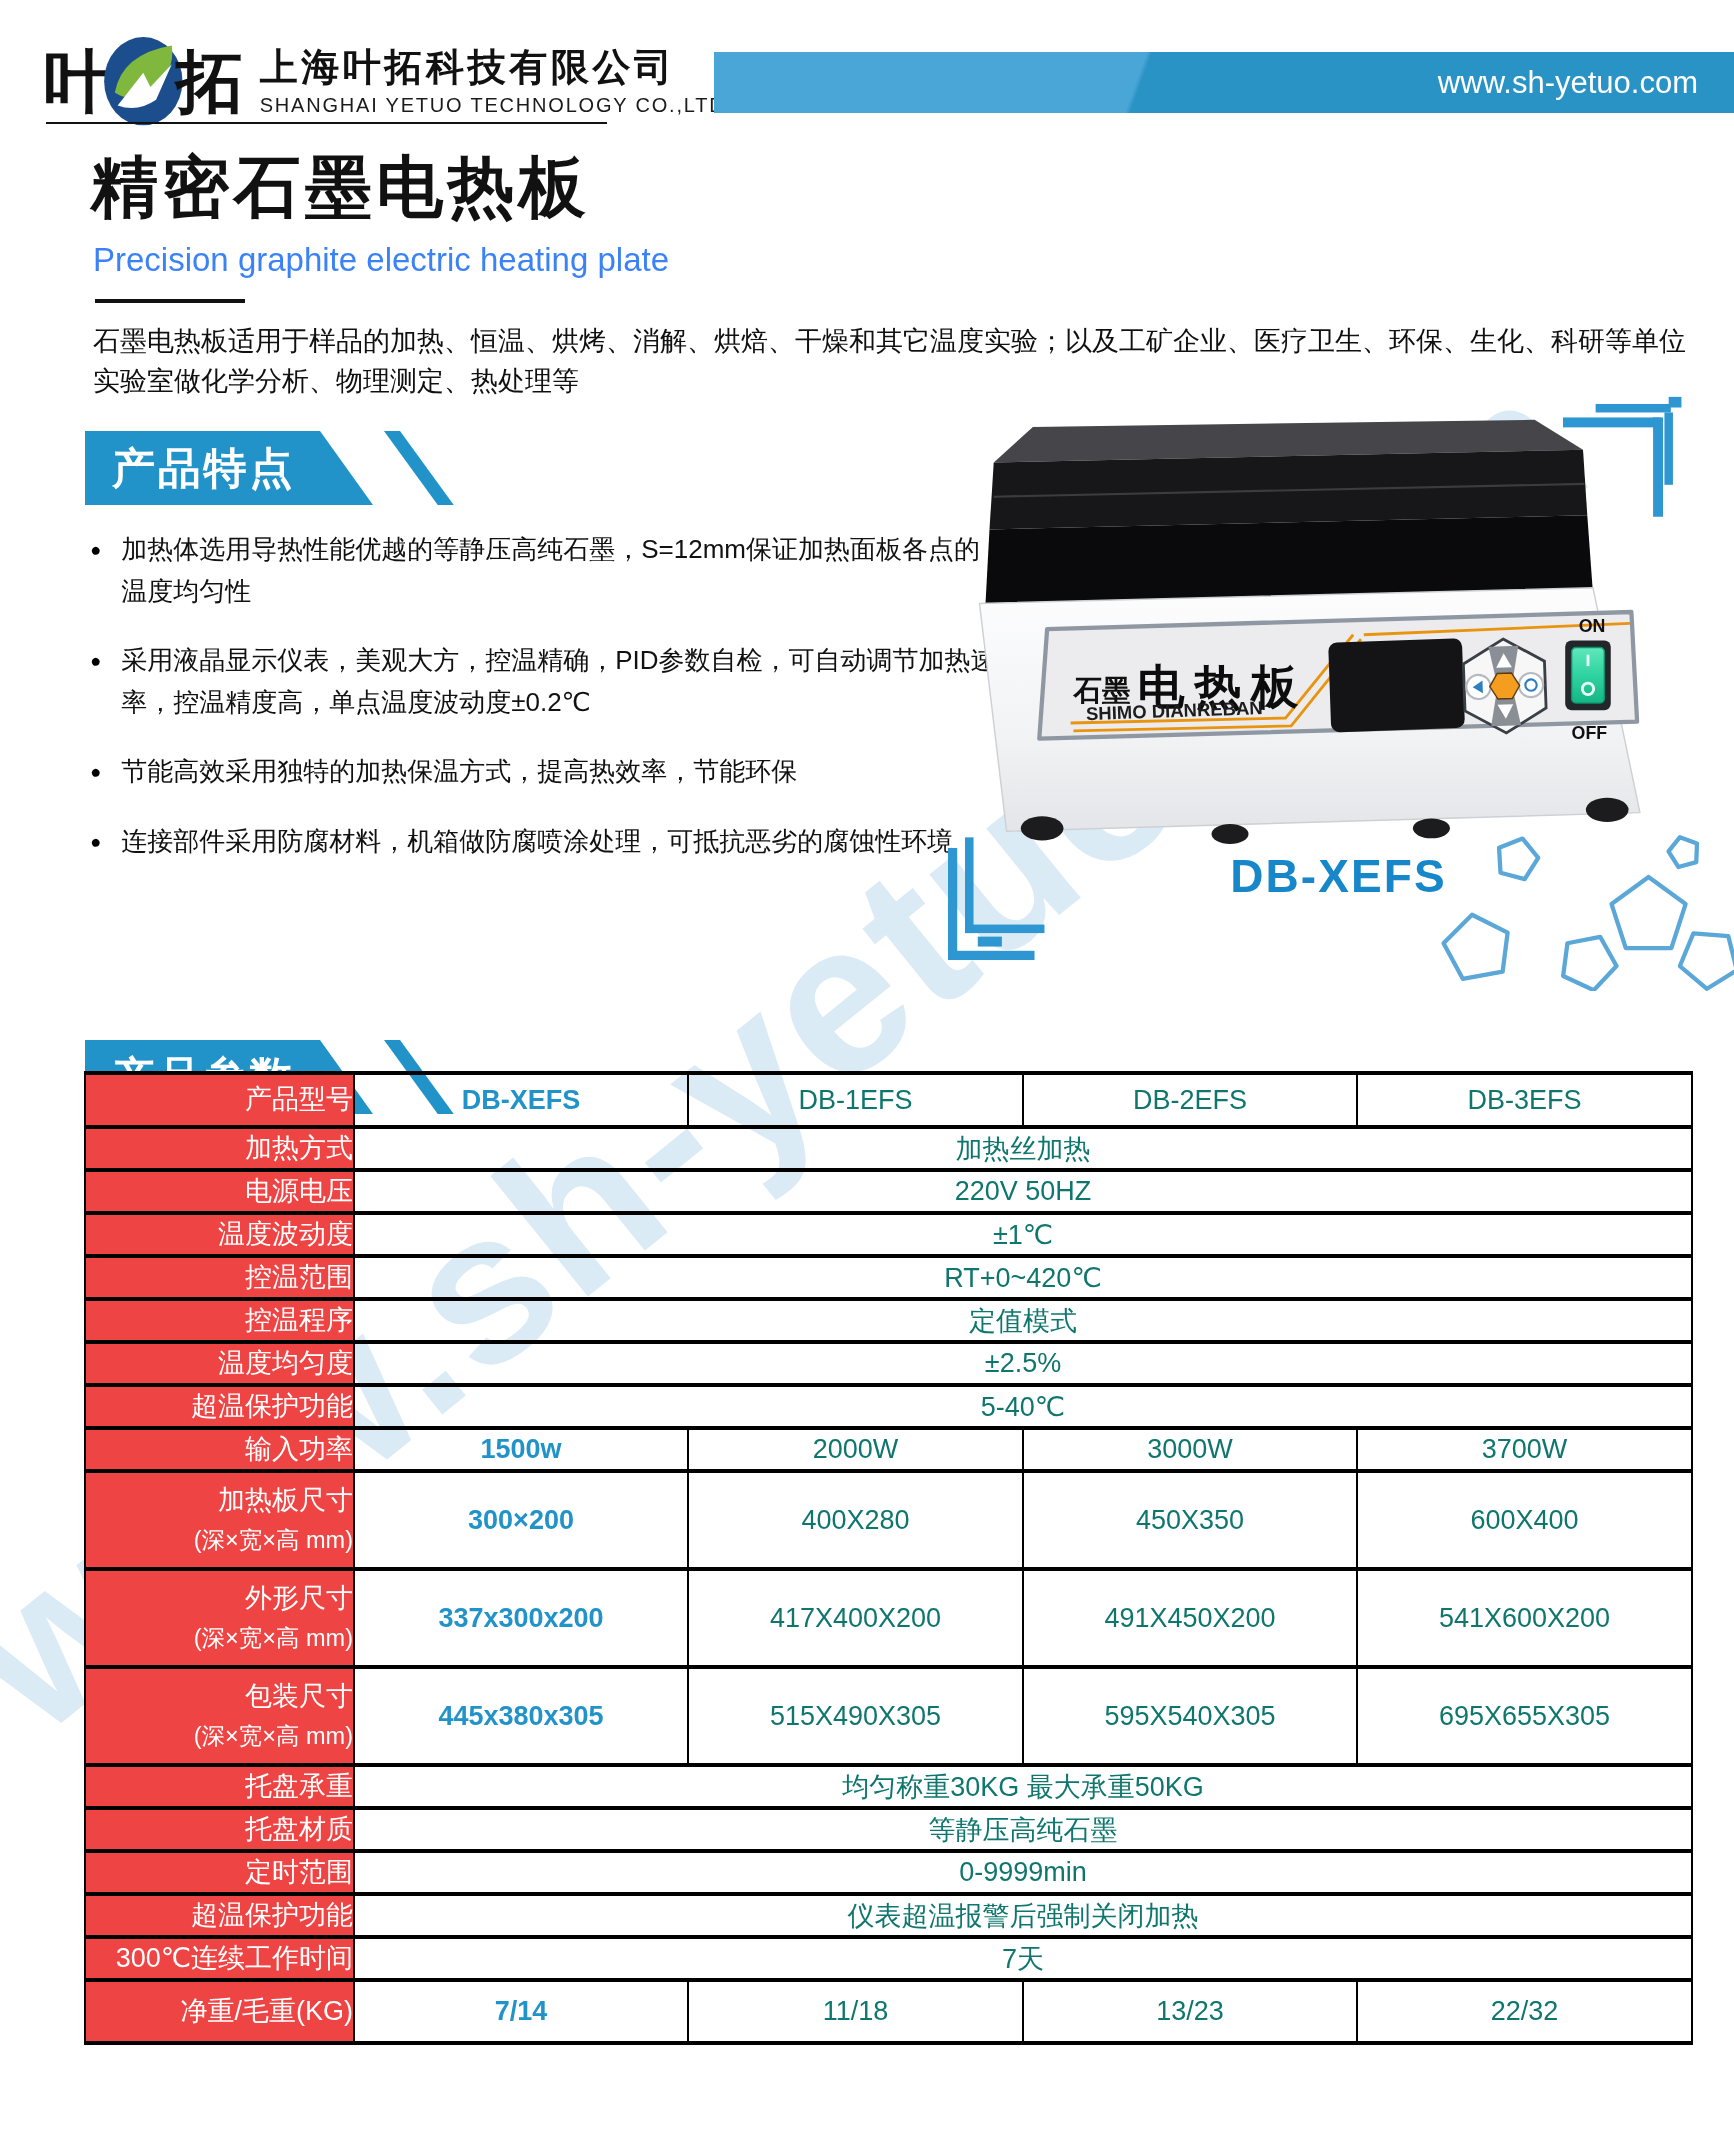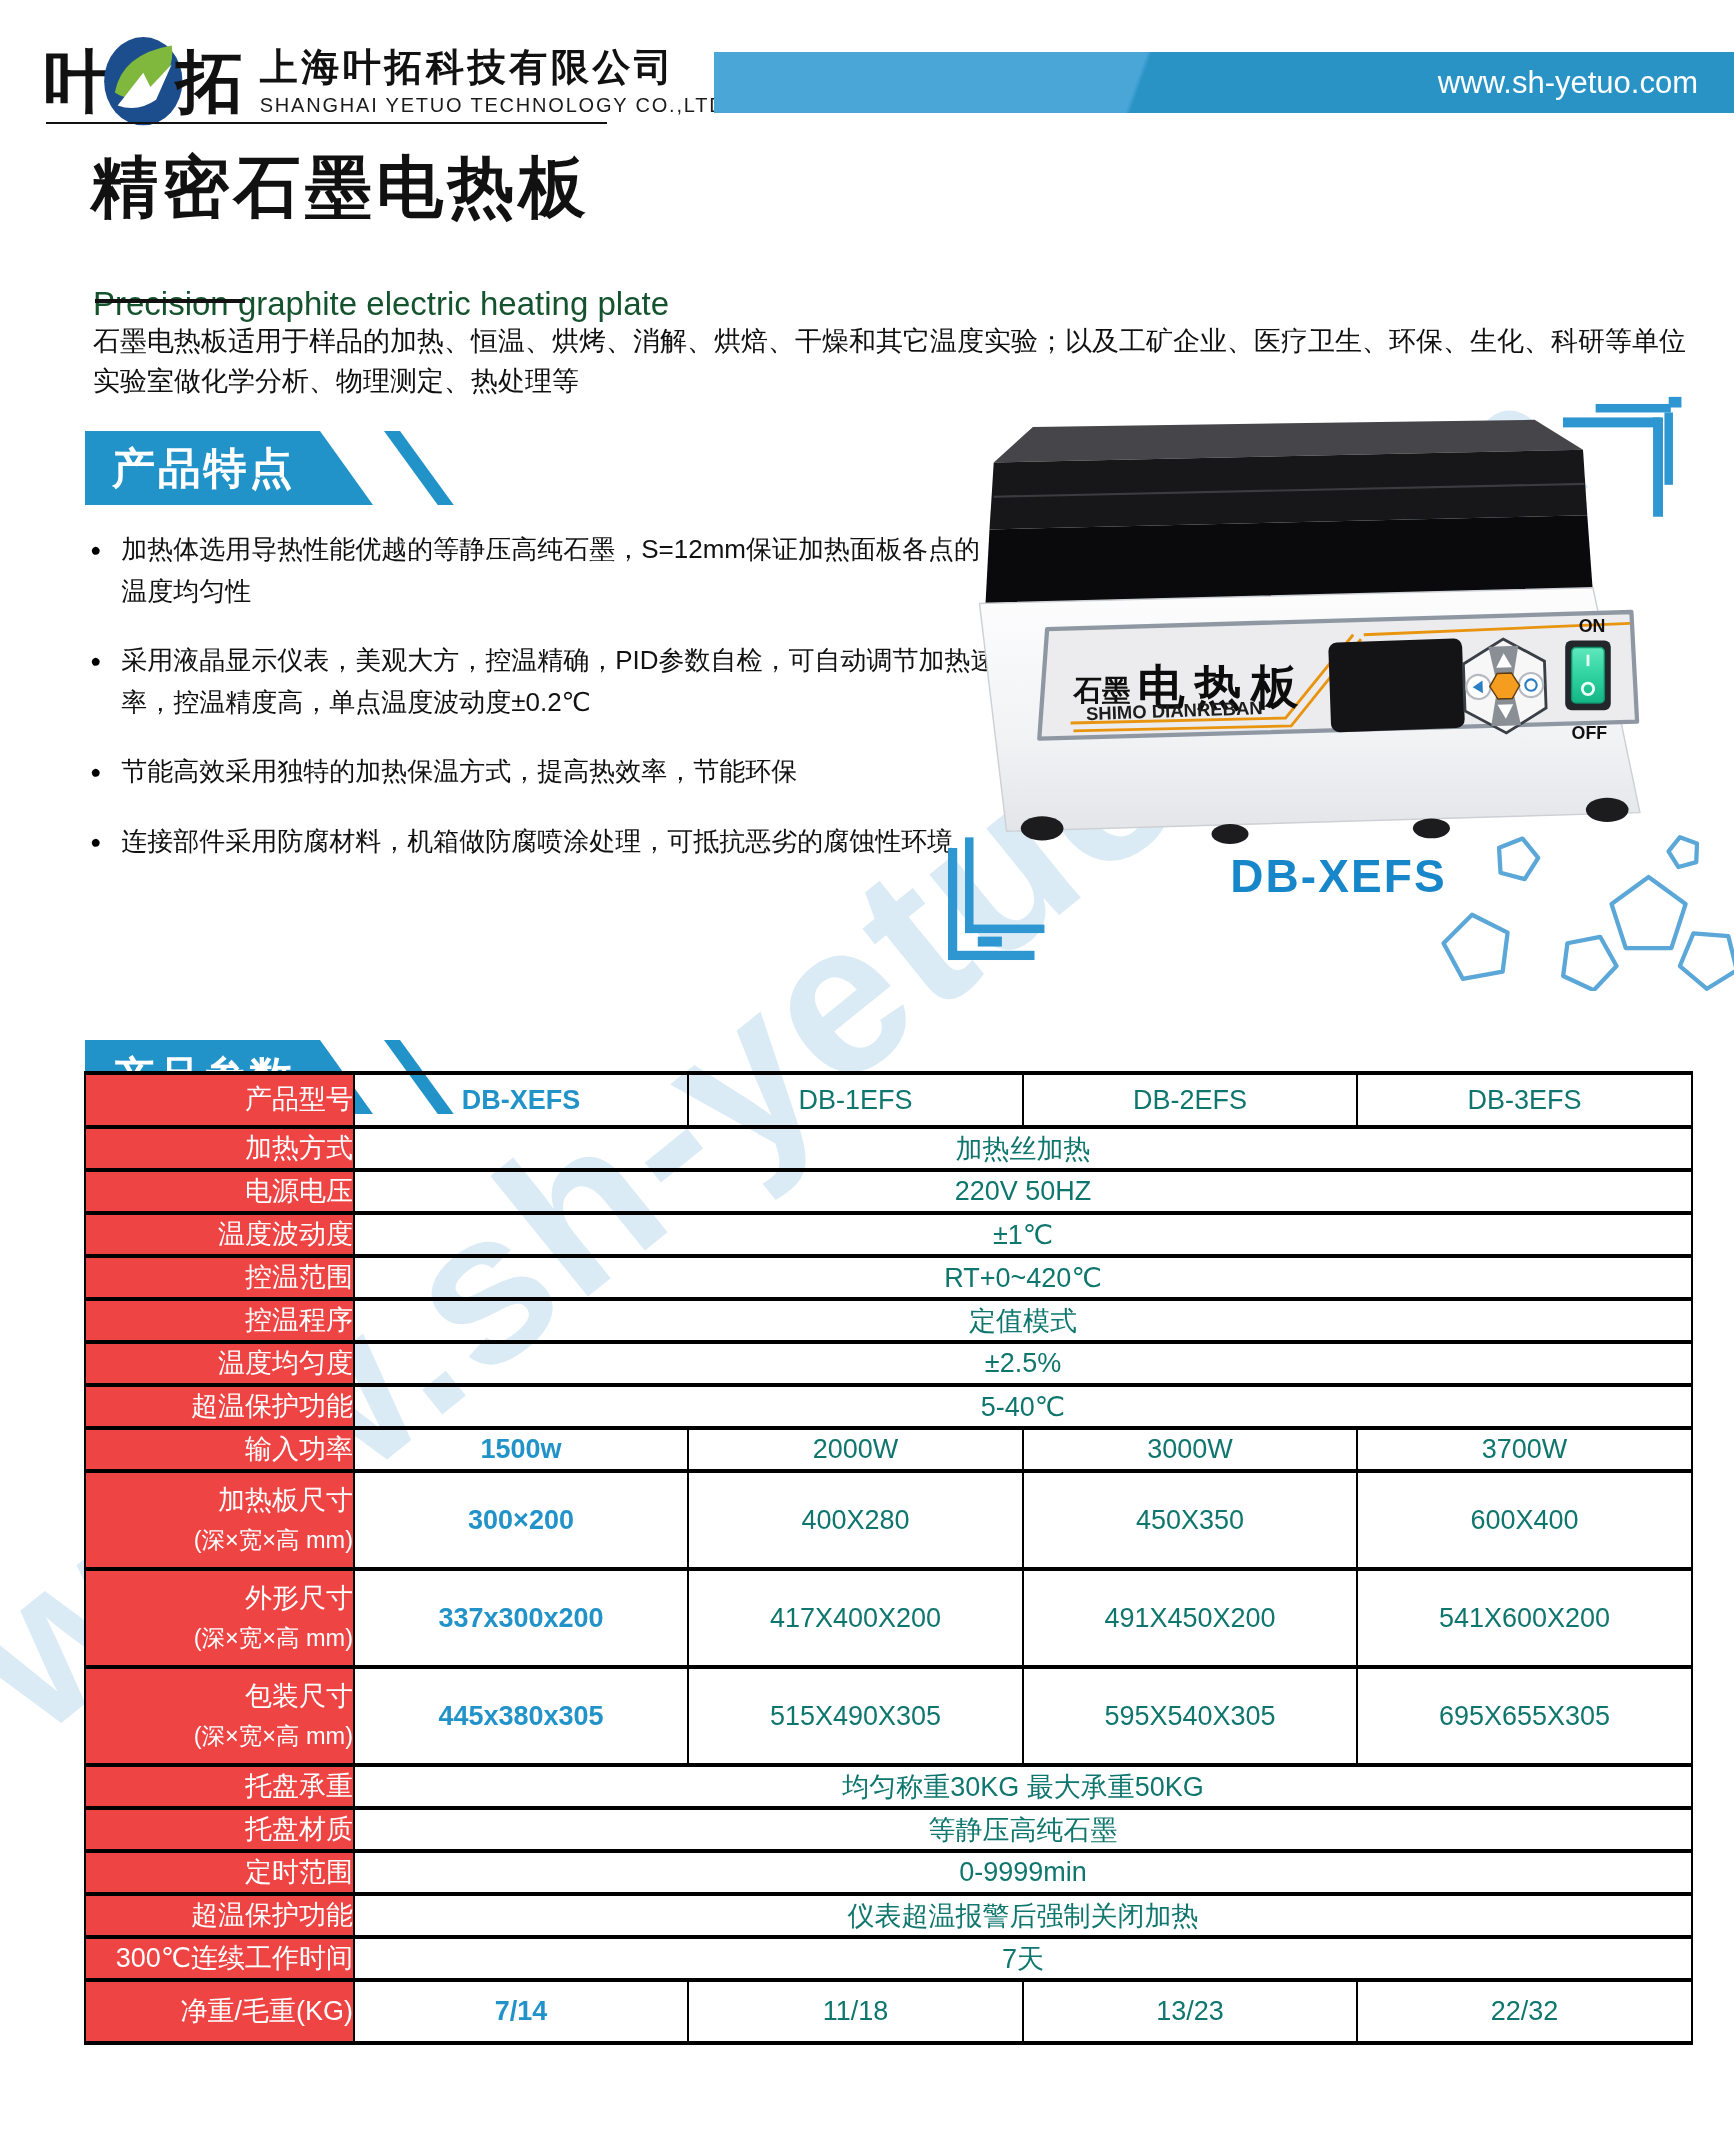--- a/index.html
+++ b/index.html
@@ -25,21 +25,21 @@
   .logo-rule{position:absolute;left:46px;top:122px;width:561px;height:2.1px;background:#111;z-index:2;}
   .site-bar{
     position:absolute;left:714px;top:52px;width:1021px;height:61px;z-index:2;
     background:linear-gradient(110deg,#4ba6d8 0%,#4ba6d8 41.5%,#2a93c6 42%);
     display:flex;align-items:center;justify-content:flex-end;
     color:#fff;font-size:31px;padding-right:0;box-sizing:border-box;
   }
   .site-bar span{margin-right:37px;}
   
   .title-cn{position:absolute;left:91px;top:142px;font-size:67px;font-weight:bold;letter-spacing:4.3px;z-index:2;}
-  .title-en{position:absolute;left:93px;top:241px;font-size:33px;color:#14532d;z-index:2;margin-top:44px;}
+  .title-en{position:absolute;left:93px;top:241px;font-size:33px;color:#3b82f6;z-index:2;}
   .title-rule{position:absolute;left:95px;top:299px;width:150px;height:4.3px;background:#111;z-index:2;}
   .intro{position:absolute;left:93px;top:322px;width:1595px;font-size:27px;line-height:1.48;color:#101010;z-index:2;}
   
   .banner{position:absolute;left:85px;width:370px;height:74px;z-index:2;}
   .banner-bg{position:absolute;left:0;top:0;width:335px;height:100%;
     clip-path:polygon(0 0,235px 0,288px 100%,0 100%);background:#2193c9;}
   .banner-slash{position:absolute;left:299px;top:0;width:15.7px;height:100%;background:#2193c9;
     transform:skewX(36deg);transform-origin:0 0;}
   .banner-text{position:absolute;left:27px;top:0;line-height:74px;font-size:43px;font-weight:bold;color:#fff;letter-spacing:2.8px;text-align:right;}
   

